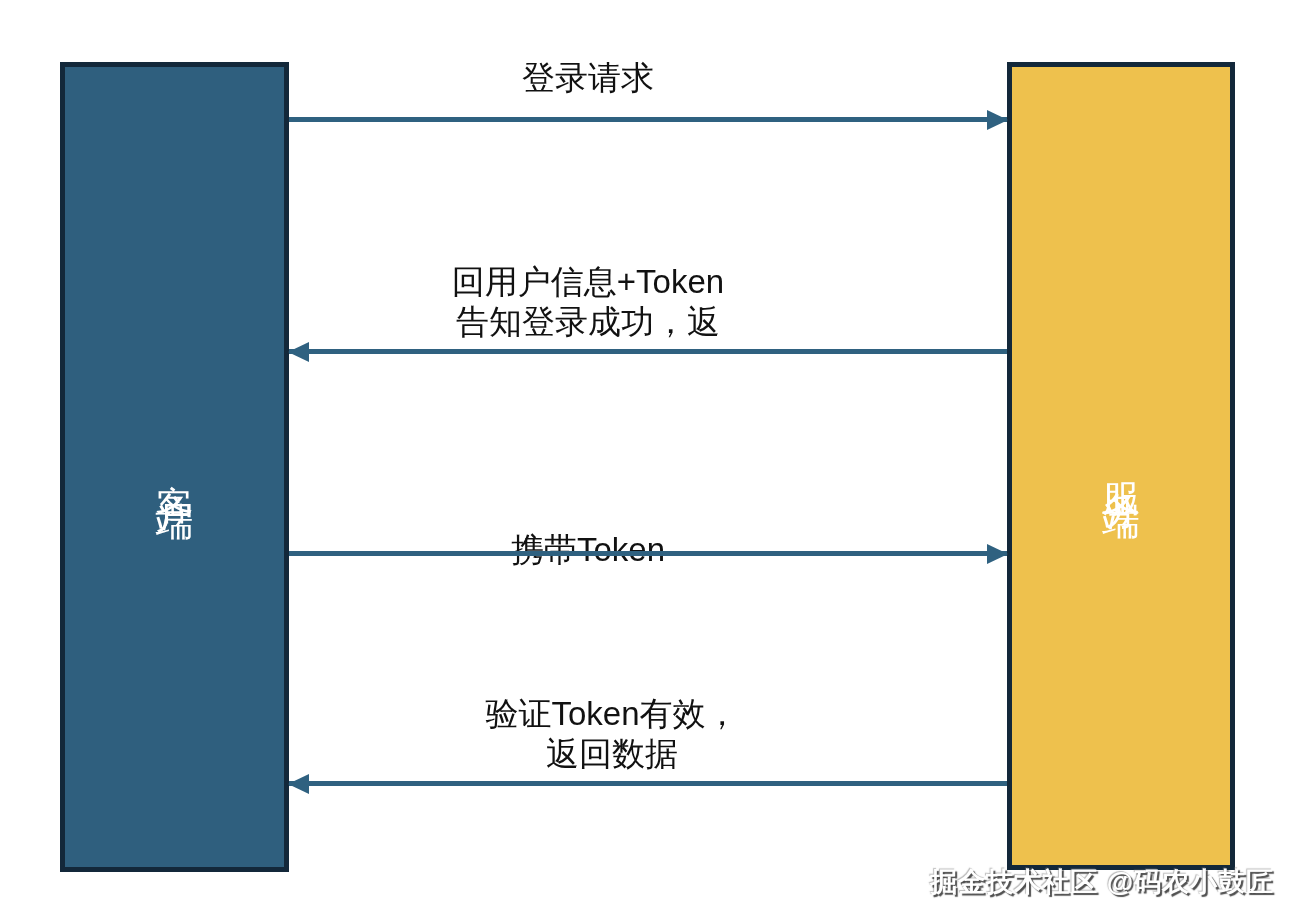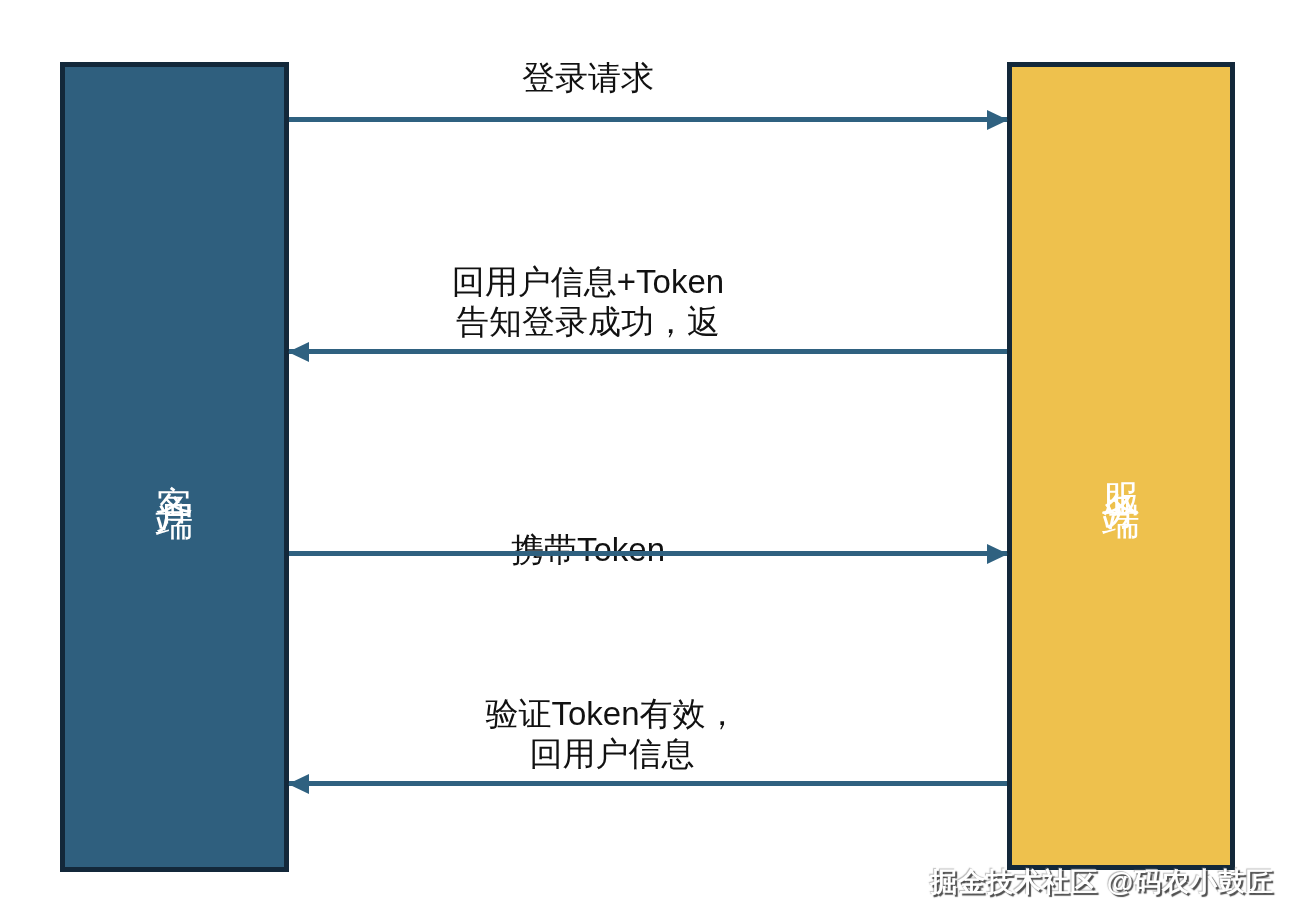--- a/index.html
+++ b/index.html
@@ -139,21 +139,21 @@
 
   <div class="msg-label msg-label-3">
     <div>携带Token</div>
   </div>
   <div class="arrow arrow-3">
     <div class="head head-right"></div>
   </div>
 
   <div class="msg-label msg-label-4">
     <div>验证Token有效，</div>
-    <div>回用户信息</div>
+    <div>返回数据</div>
   </div>
   <div class="arrow arrow-4">
     <div class="head head-left"></div>
   </div>
 
   <div class="watermark">掘金技术社区 @码农小鼓匠</div>
 
 </div>
 
 </body></html>

